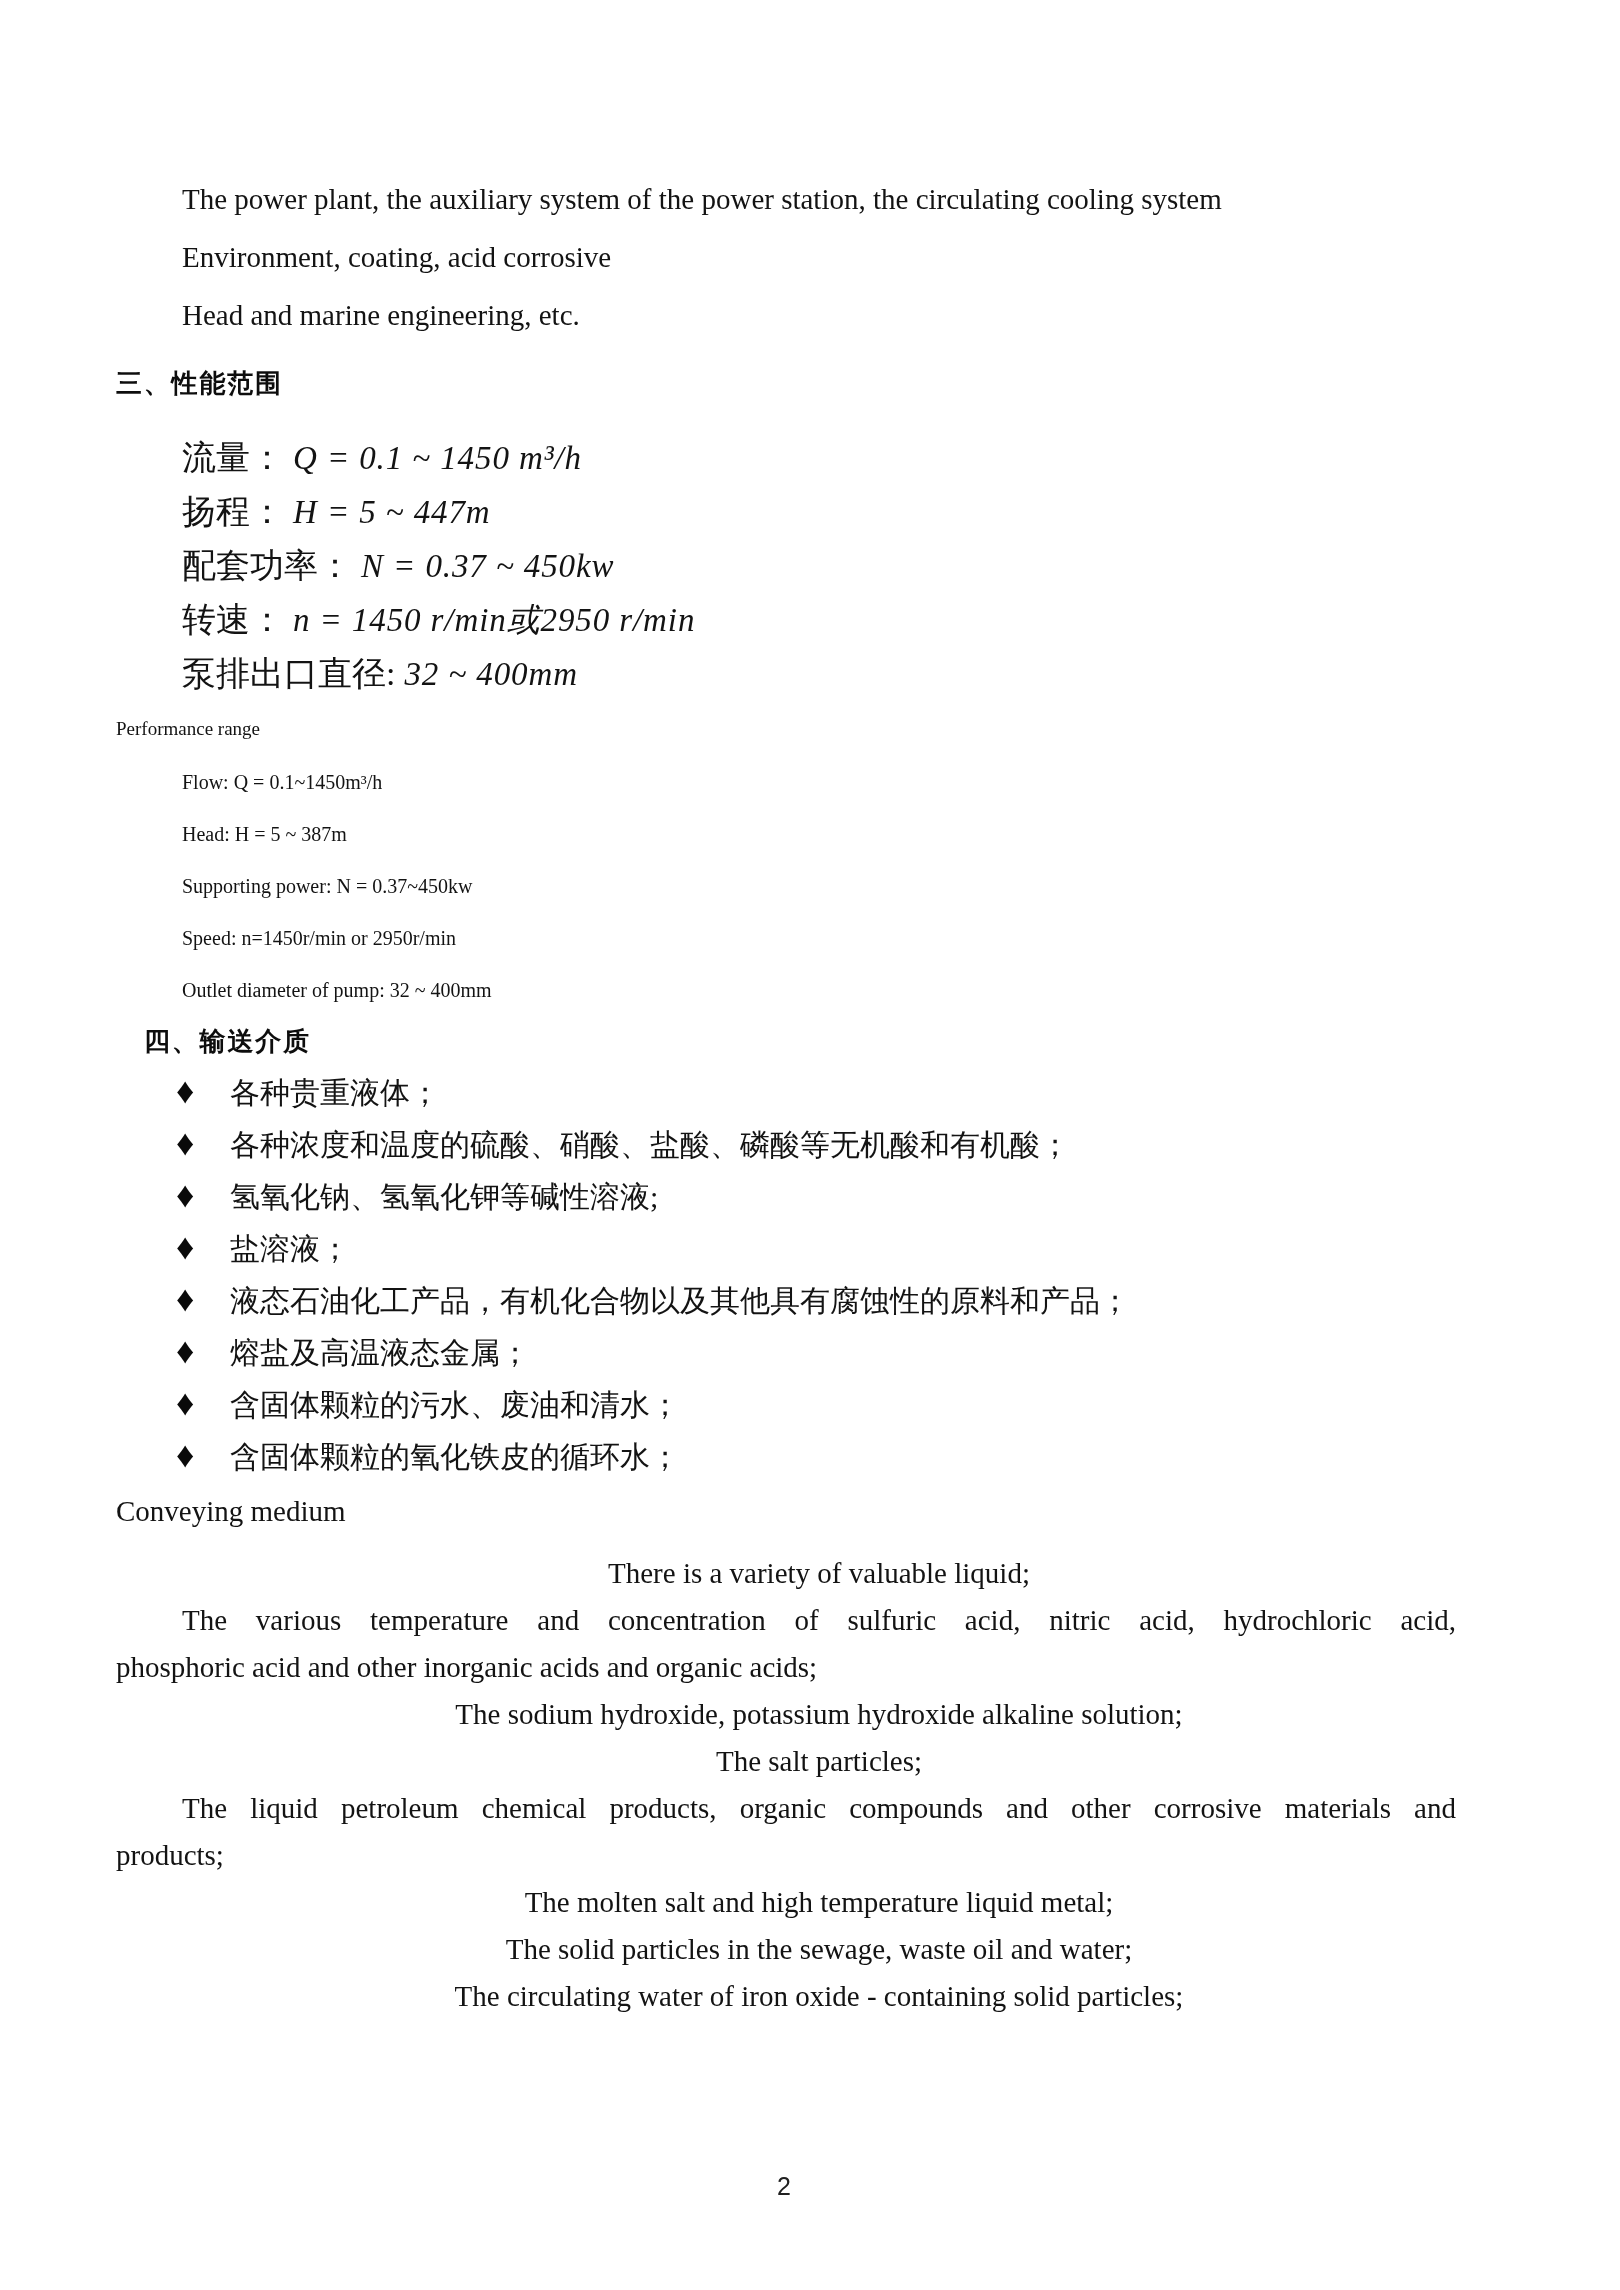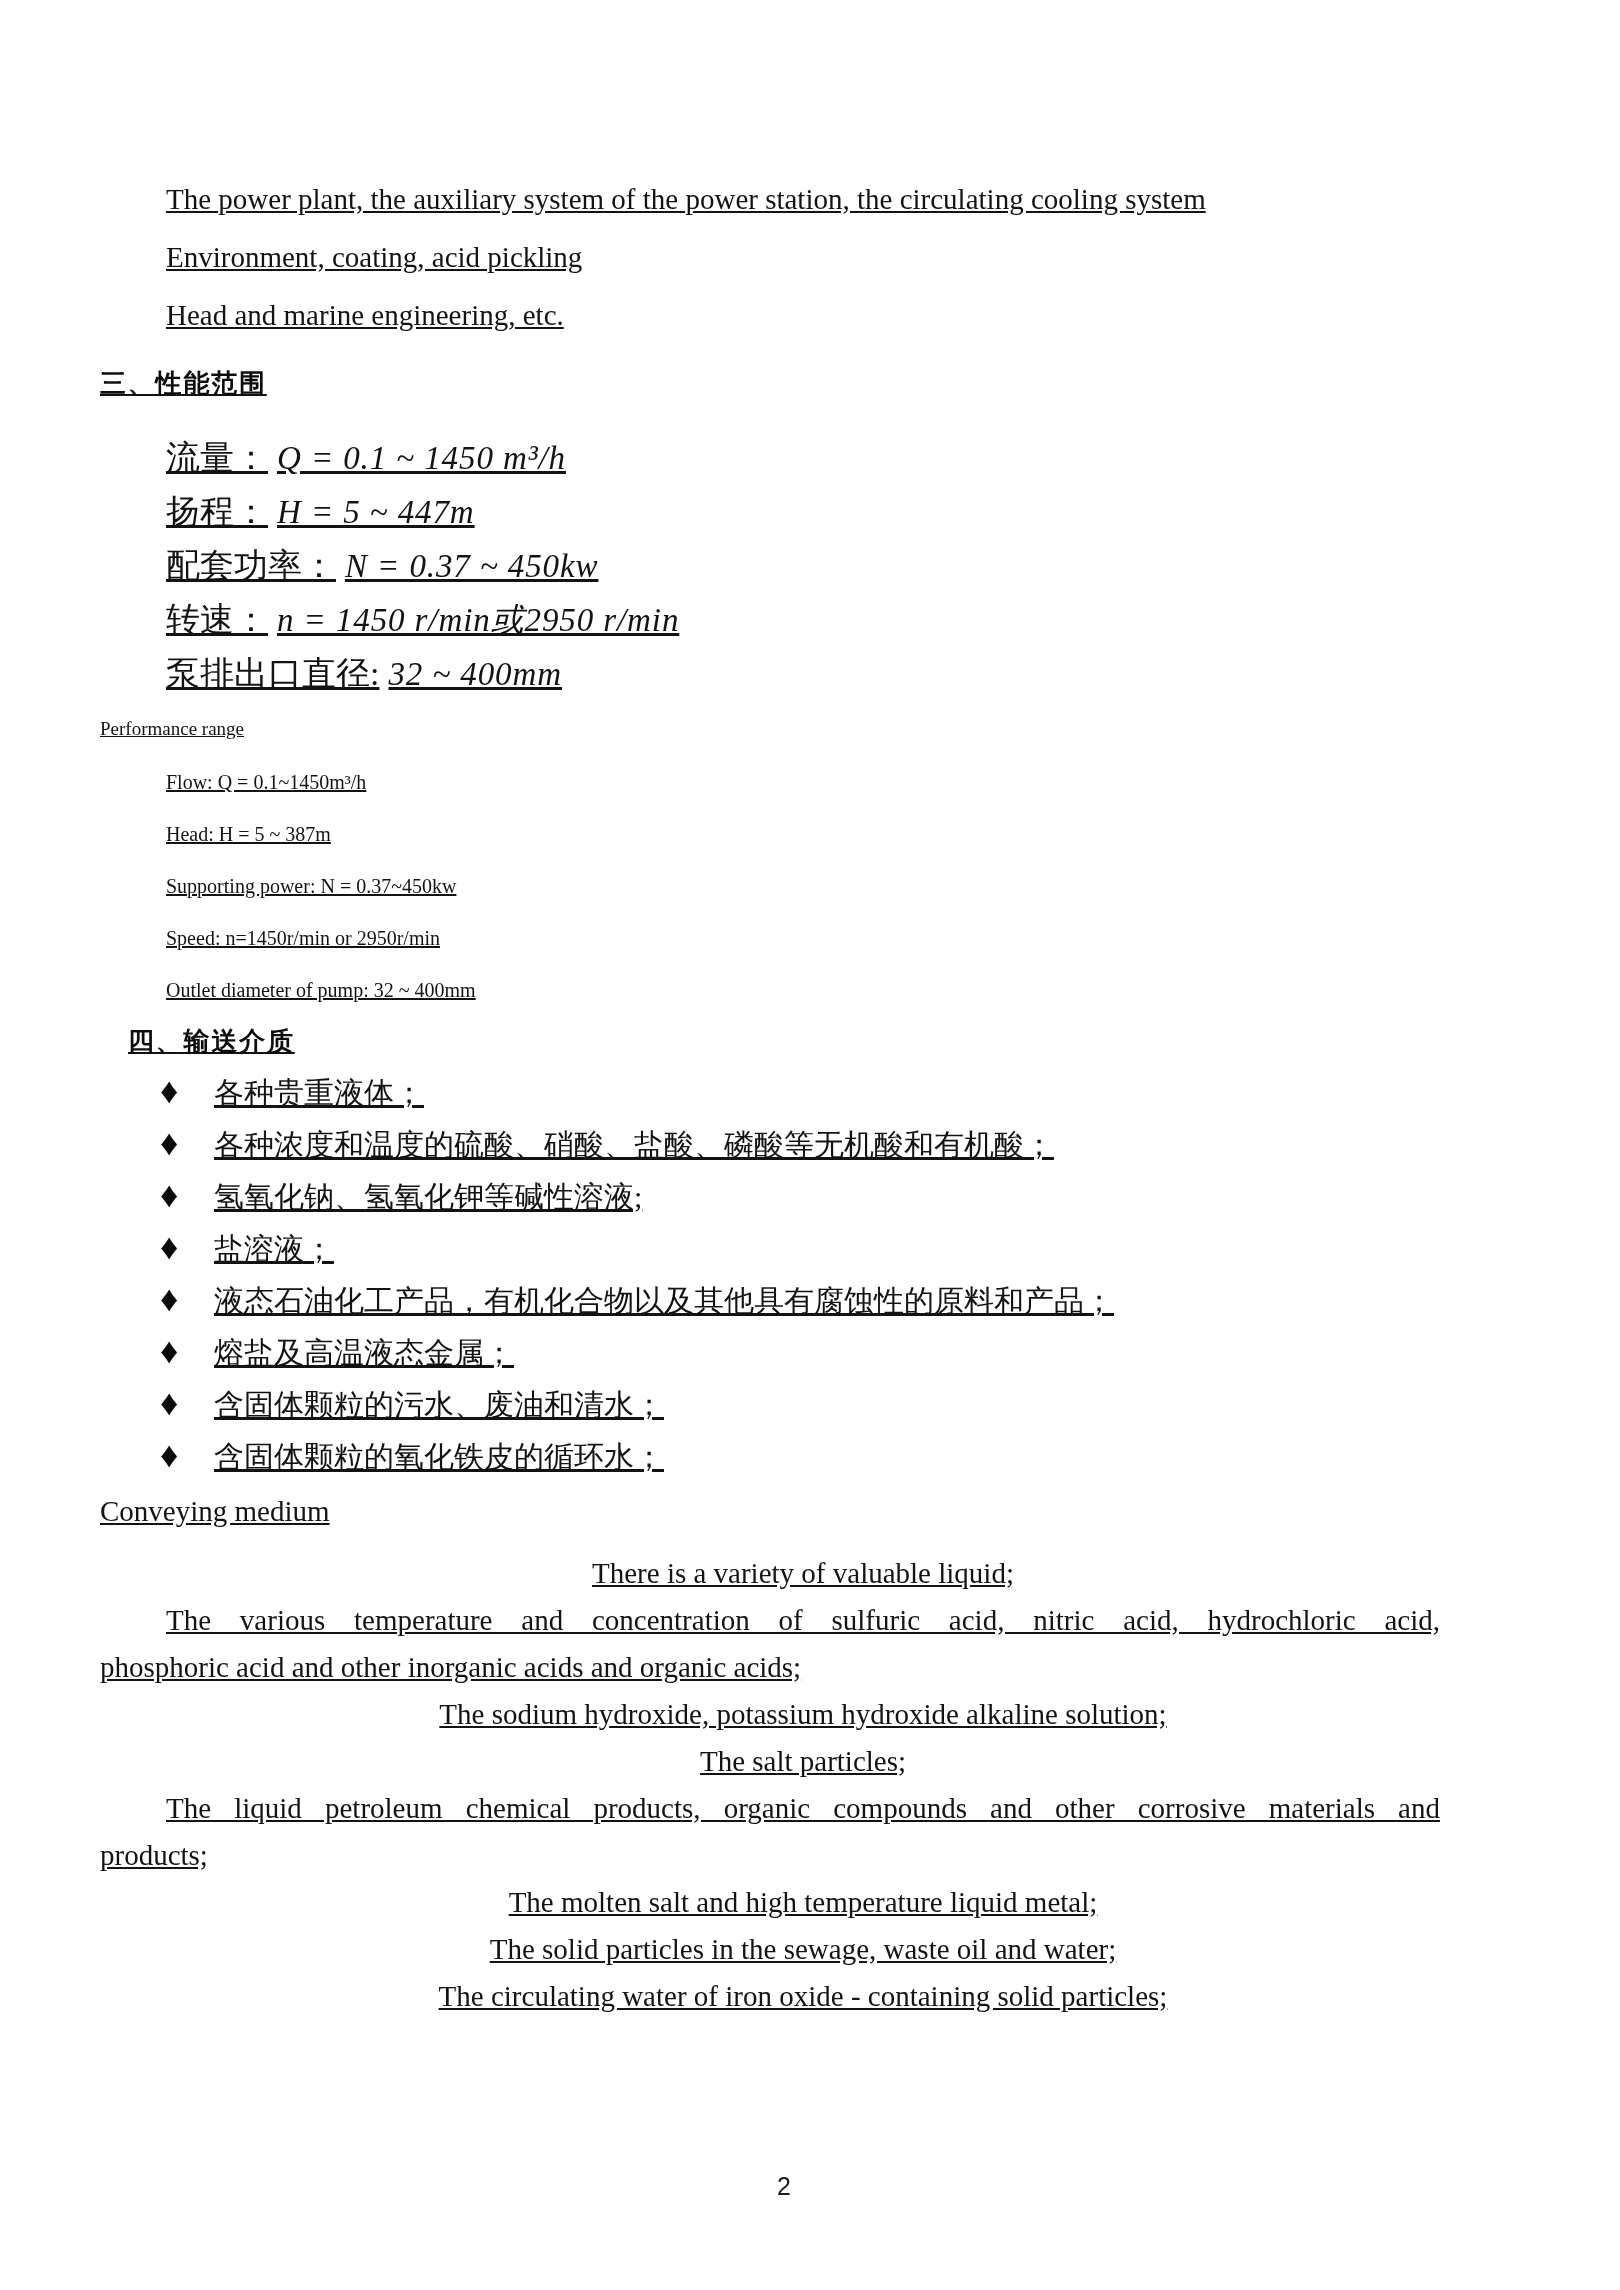--- a/index.html
+++ b/index.html
@@ -7,23 +7,22 @@
     position:relative;
     width:1620px; height:2291px;
     margin:0 auto;
     background:#ffffff;
     font-family:"Liberation Serif","DejaVu Serif",serif;
     color:#131313;
     overflow:hidden;
   }
   .content {
     position:absolute;
-    left:100px; top:0;
+    left:116px; top:0;
     width:1340px;
-    text-decoration:underline;
   }
   .indent { padding-left:66px; }
   .intro-line {
     font-size:29px; line-height:58px; white-space:nowrap;
   }
   .intro-line:first-child { margin-top:170px; }
   h2.cn-heading {
     margin:14.3px 0 0 0;
     font-family:"Liberation Sans","DejaVu Sans",sans-serif;
     font-size:26px; font-weight:bold;
@@ -81,21 +80,21 @@
     color:#202020;
   }
 </style>
 </head>
 <body>
 
 <div class="page">
   <div class="content">
 
     <div class="intro-line indent">The power plant, the auxiliary system of the power station, the circulating cooling system</div>
-    <div class="intro-line indent">Environment, coating, acid pickling</div>
+    <div class="intro-line indent">Environment, coating, acid corrosive</div>
     <div class="intro-line indent">Head and marine engineering, etc.</div>
 
     <h2 class="cn-heading">三、性能范围</h2>
 
     <div class="spec-block">
       <div class="spec-row indent">
         <span class="spec-label">流量：</span><span class="spec-formula">Q = 0.1 ~ 1450 m³/h</span>
       </div>
       <div class="spec-row indent">
         <span class="spec-label">扬程：</span><span class="spec-formula">H = 5 ~ 447m</span>

